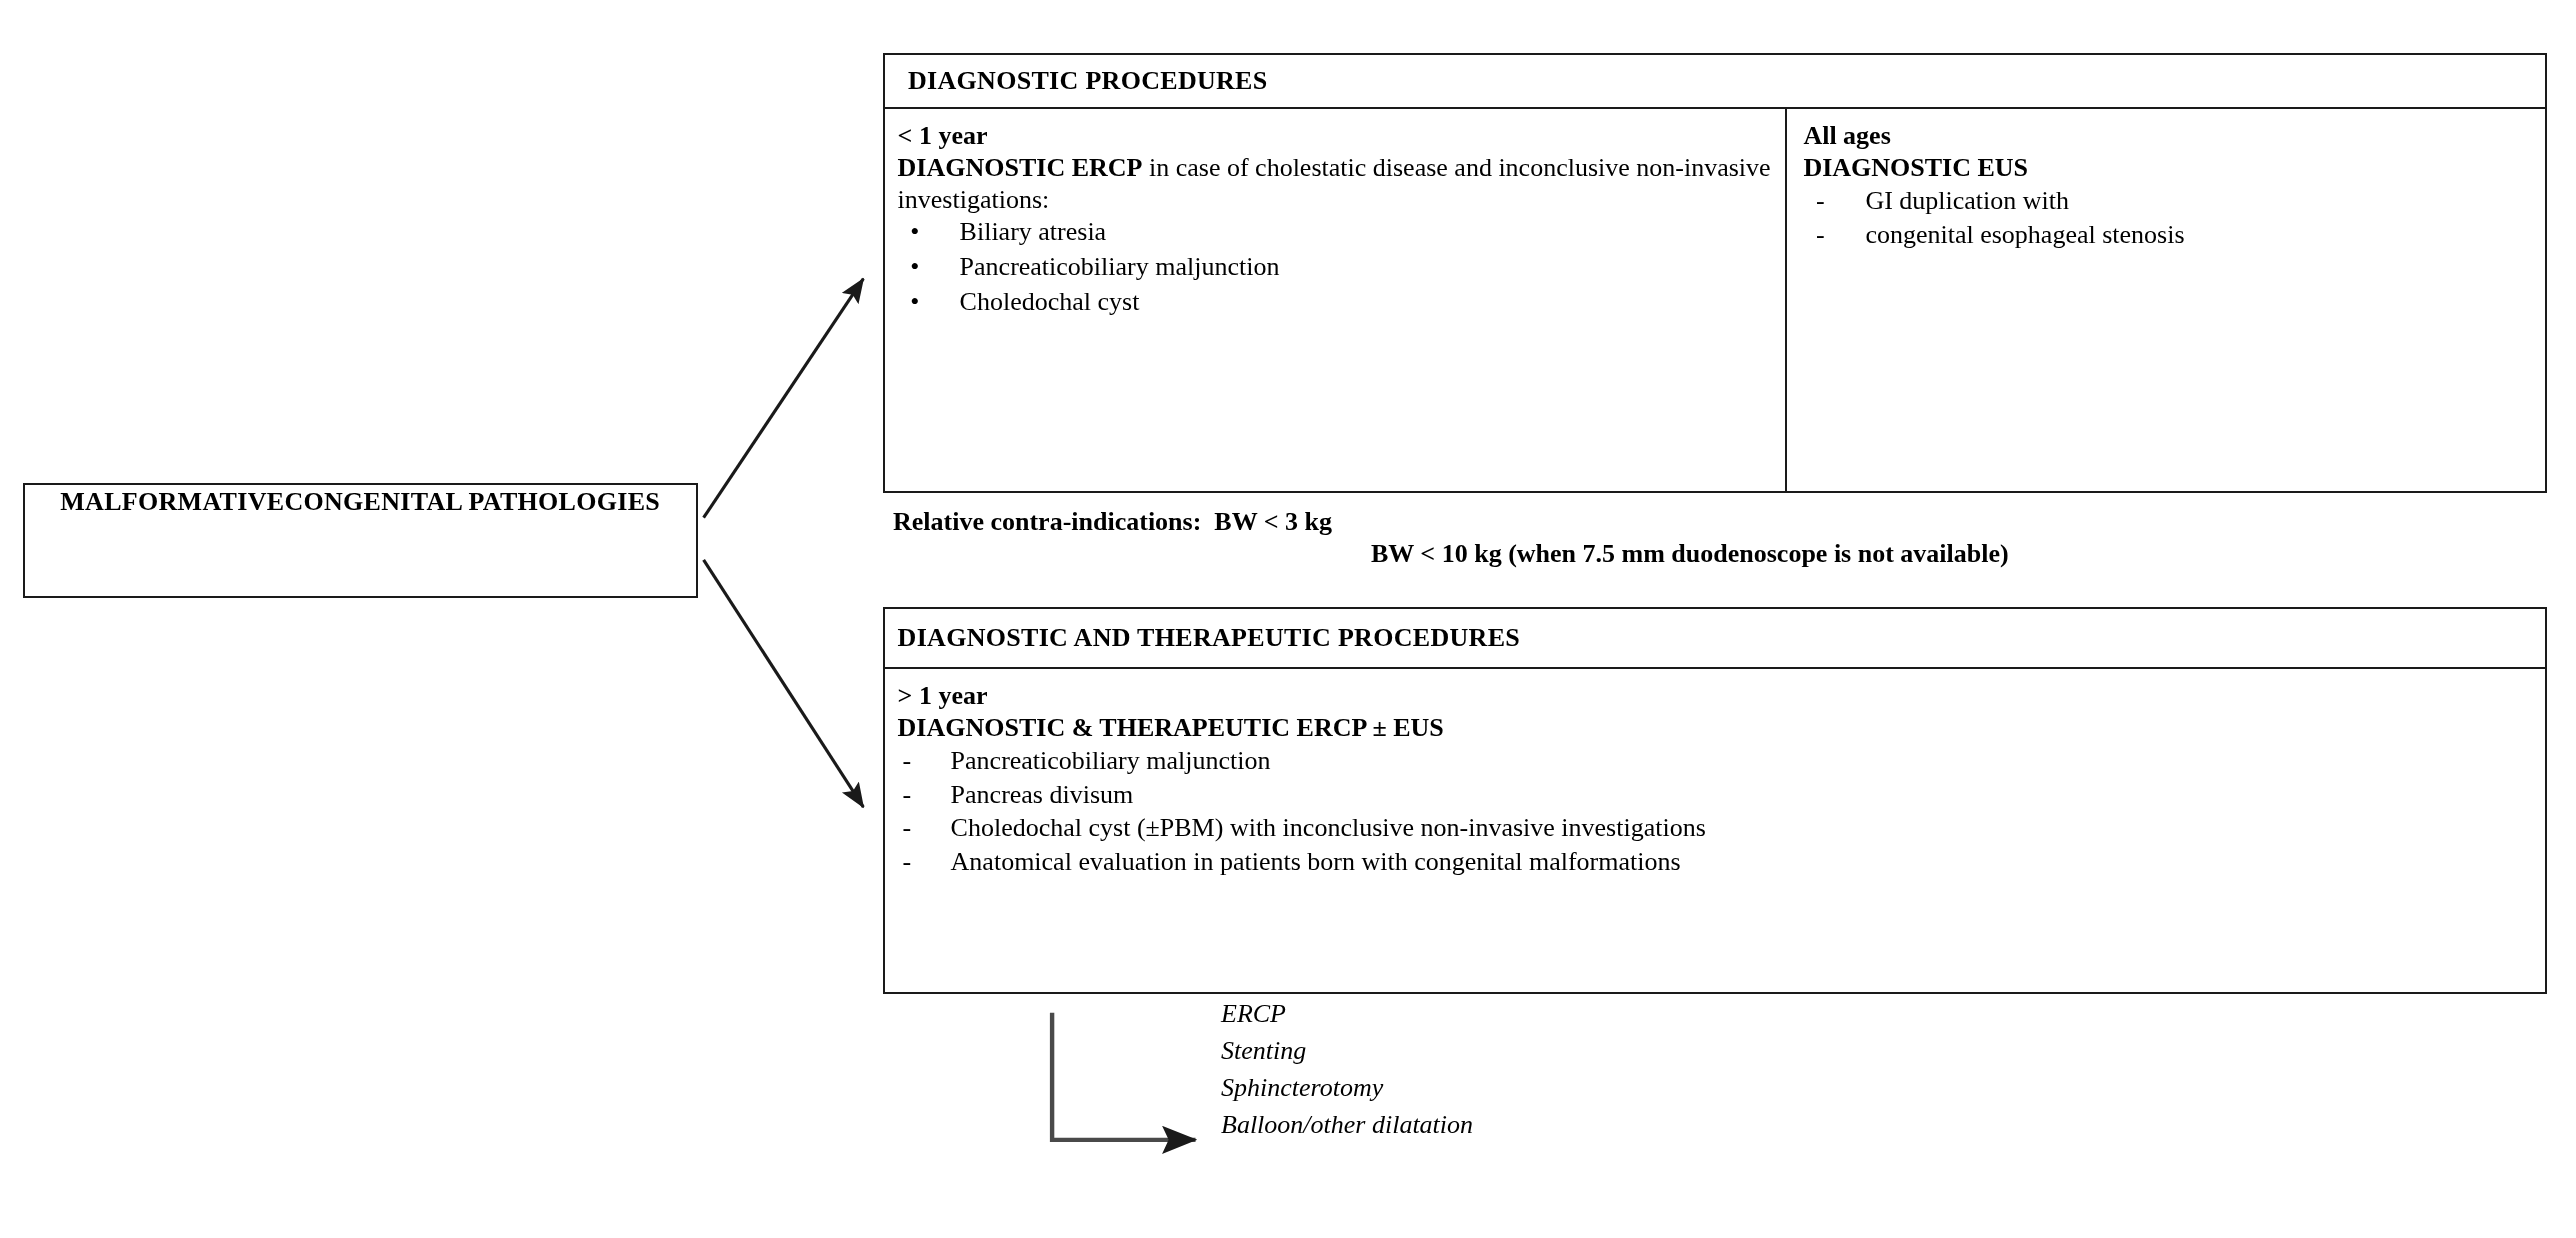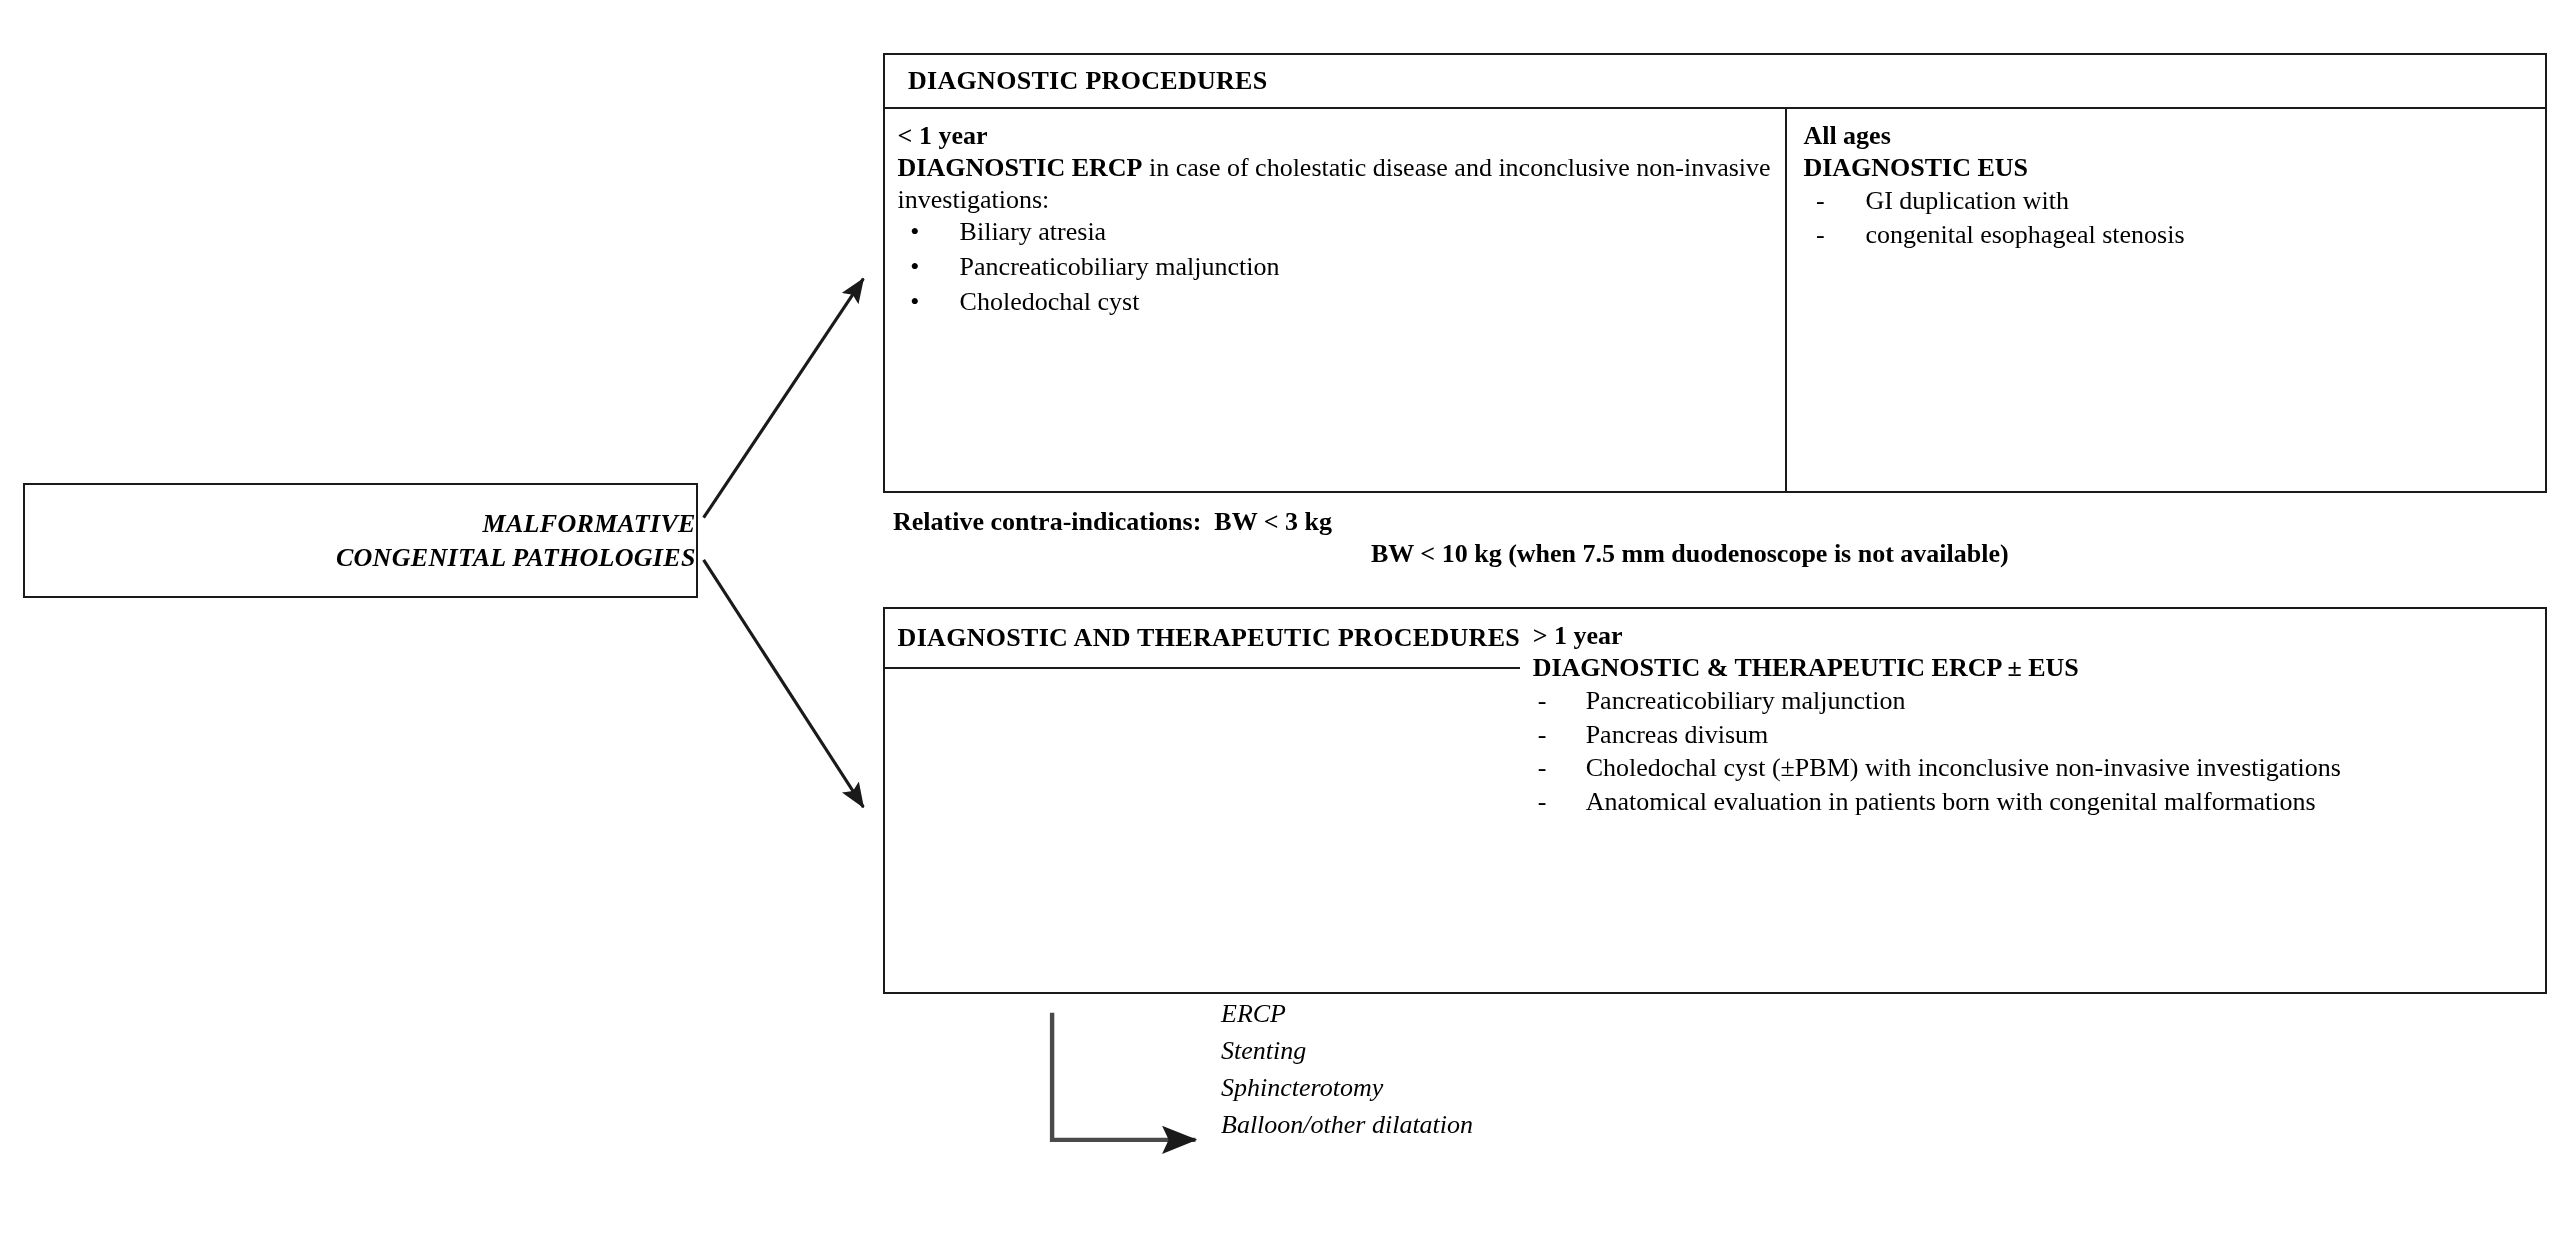--- a/index.html
+++ b/index.html
@@ -26,24 +26,23 @@
     background: #ffffff;
   }
 
   
   #source-box {
     left: 22.7px;
     top: 483px;
     width: 675px;
     height: 115px;
     display: flex;
-    flex-direction: column;
-    align-items: flex-end;
+    flex-direction: row;
+    align-items: flex-start;
     justify-content: center;
-    font-style: italic;
   }
   #source-box .line {
     font-weight: bold;
     font-size: 26px;
     letter-spacing: 0.3px;
     line-height: 1.30;
     text-align: center;
     white-space: nowrap;
   }
 
@@ -81,20 +80,21 @@
     padding: 11.3px 12.6px 6.3px 16.4px;
   }
 
   
   #panel-2 {
     left: 883px;
     top: 607px;
     width: 1664px;
     height: 387px;
     display: flex;
+    flex-direction: column;
   }
   #panel-2-header {
     height: 60px;
     box-sizing: border-box;
     border-bottom: 2.5px solid #1a1a1a;
     display: flex;
     align-items: center;
     padding-left: 12.6px;
   }
   #panel-2-body {

